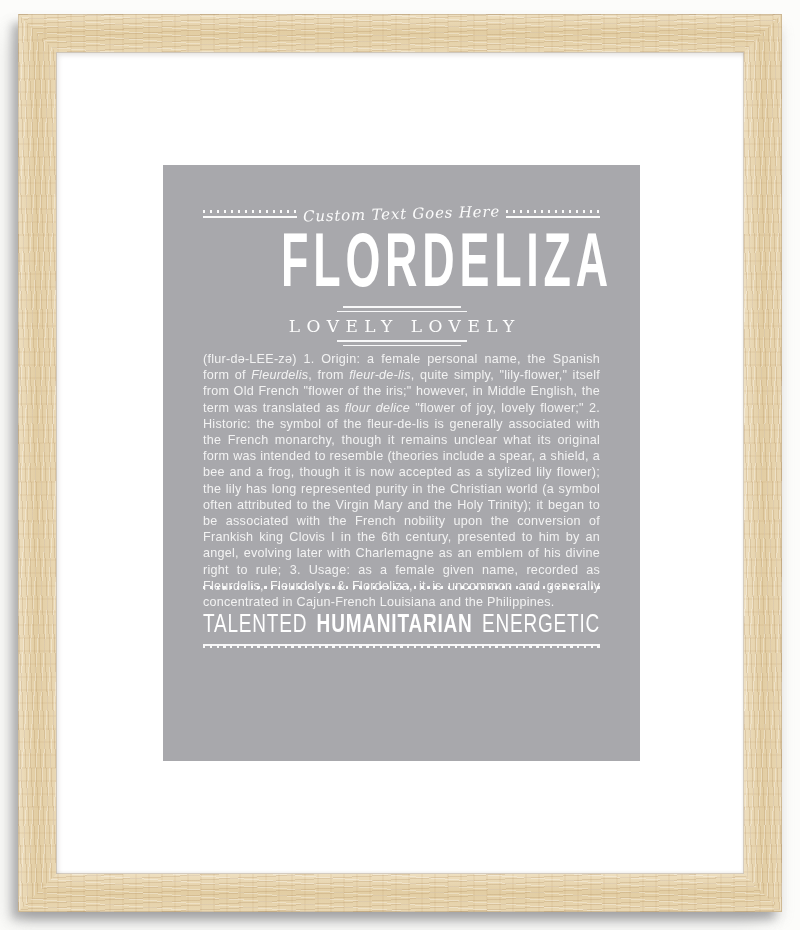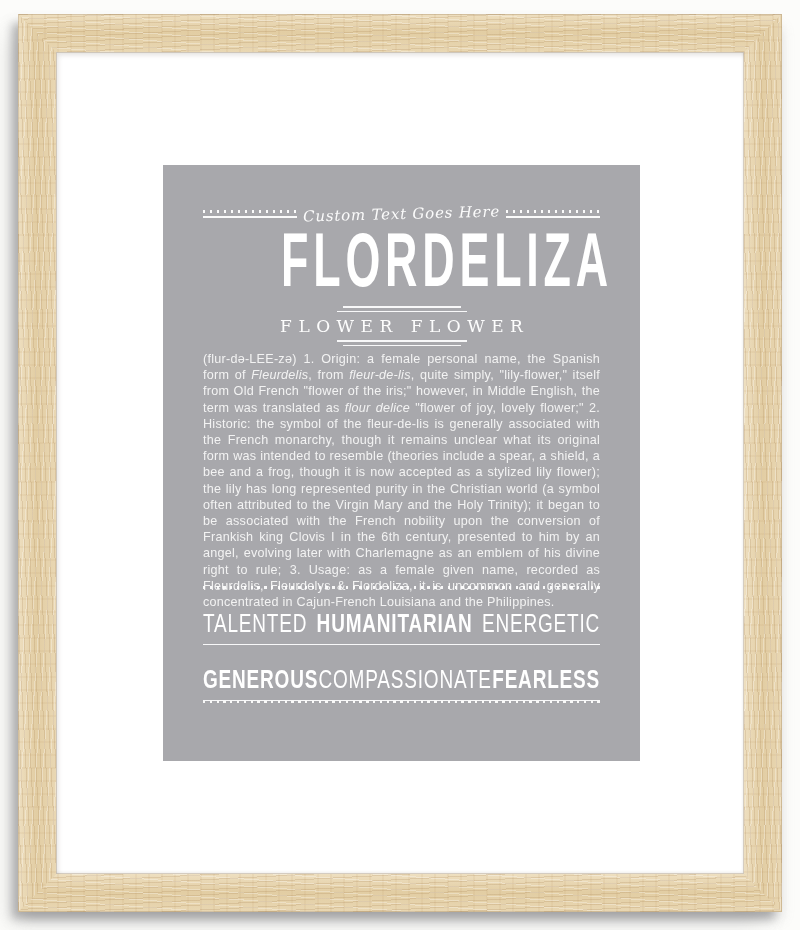--- a/index.html
+++ b/index.html
@@ -137,43 +137,38 @@
 
           <div class="name-title">
             <span>FLORDELIZA</span>
           </div>
 
           <div class="meaning">
             <div class="drule">
               <div class="r r1"></div>
               <div class="r r2"></div>
             </div>
-            <div class="meaning-text">FLOWER FLOWER</div>
+            <div class="meaning-text">LOVELY LOVELY</div>
             <div class="drule">
               <div class="r r2"></div>
               <div class="r r1"></div>
             </div>
           </div>
 
           <div class="definition"><span>(flur-də-LEE-zə)  1. Origin:  a female personal name, the Spanish form of </span><i>Fleurdelis</i><span>, from </span><i>fleur-de-lis</i><span>, quite simply, "lily-flower," itself from Old French "flower of the iris;" however, in Middle English, the term was translated as </span><i>flour delice</i><span> "flower of joy, lovely flower;"  2. Historic:  the symbol of the fleur-de-lis is generally associated with the French monarchy, though it remains unclear what its original form was intended to resemble (theories include a spear, a shield, a bee and a frog, though it is now accepted as a stylized lily flower); the lily has long represented purity in the Christian world (a symbol often attributed to the Virgin Mary and the Holy Trinity); it began to be associated with the French nobility upon the conversion of Frankish king Clovis I in the 6th century, presented to him by an angel, evolving later with Charlemagne as an emblem of his divine right to rule;  3. Usage:  as a female given name, recorded as Fleurdelis, Fleurdelys &amp; Flordeliza, it is uncommon and generally concentrated in Cajun-French Louisiana and the Philippines.</span></div>
 
           <div class="traits">
             <div class="dot-sep"></div>
             <div>
                 <div class="trait-row">
                   <span class="trait-word">TALENTED</span>
                   <span class="trait-word bold">HUMANITARIAN</span>
                   <span class="trait-word">ENERGETIC</span>
                 </div>
                 <div class="trait-sep"></div>
-                <div class="trait-row">
-                  <span class="trait-word bold">GENEROUS</span>
-                  <span class="trait-word">COMPASSIONATE</span>
-                  <span class="trait-word bold">FEARLESS</span>
-                </div>
                 <div class="trait-sep"></div>
               </div>
             <div class="dot-sep"></div>
           </div>
 
         </div>
       </div>
     </div>
   </div>
 </div>

